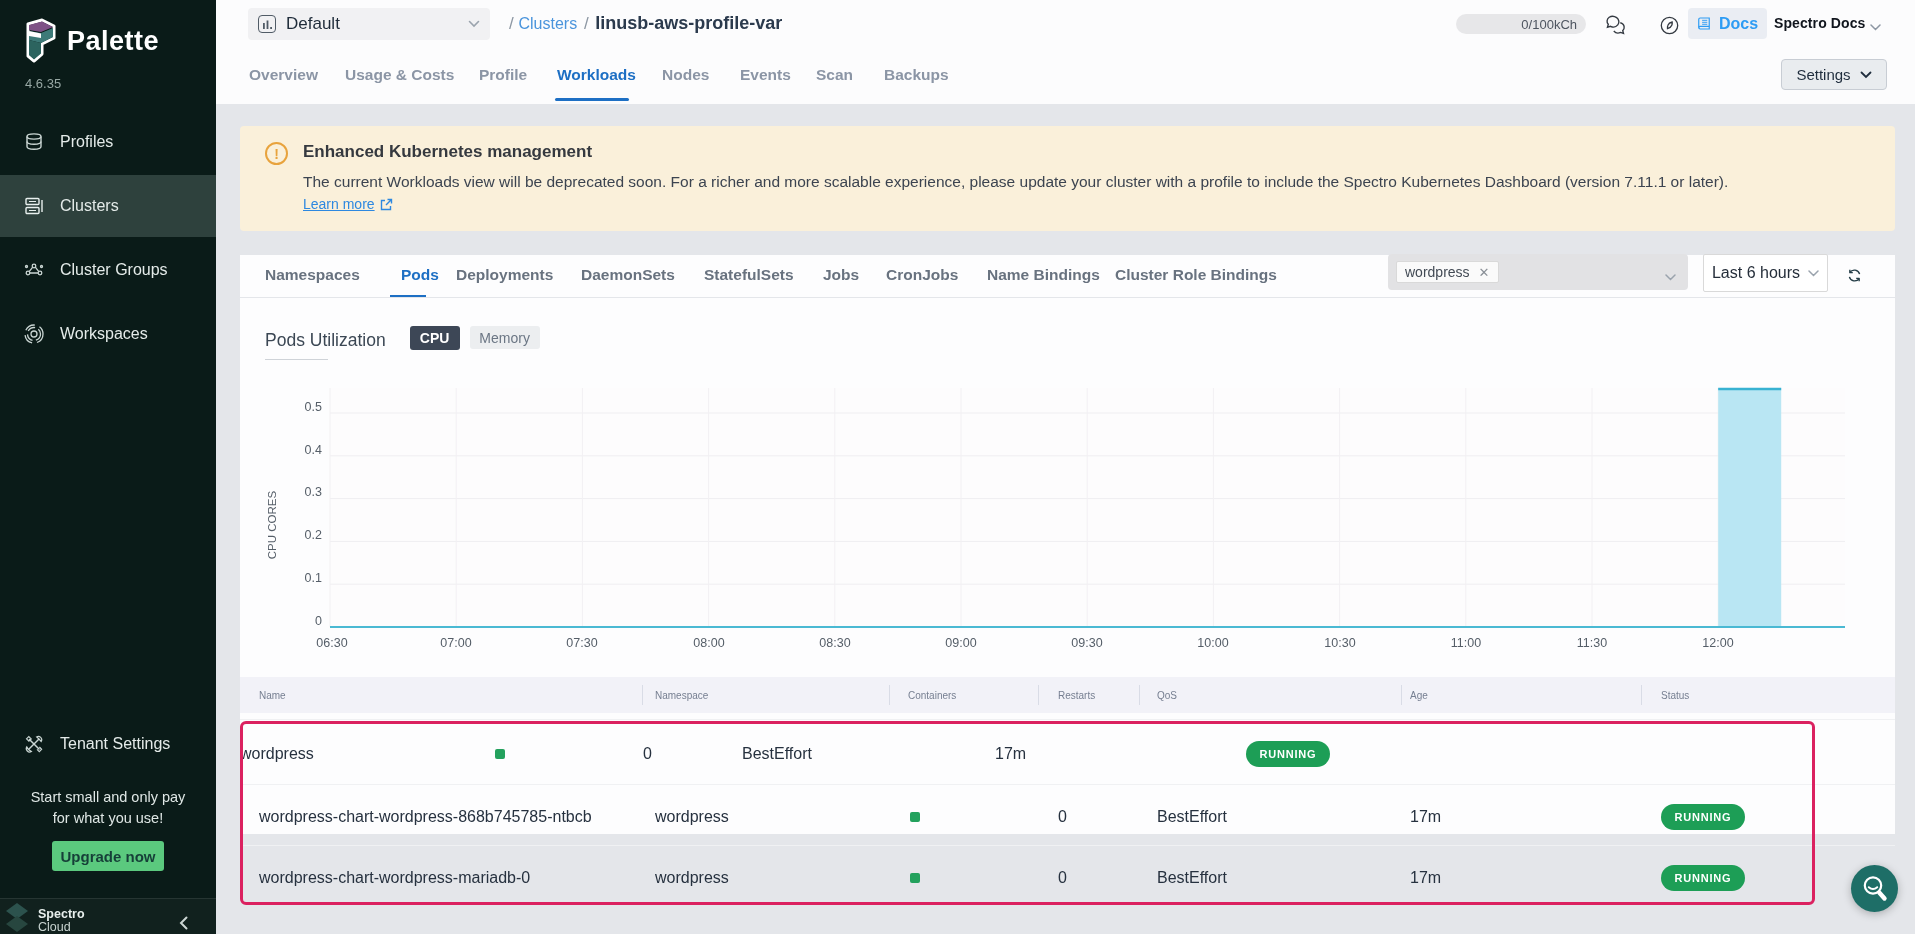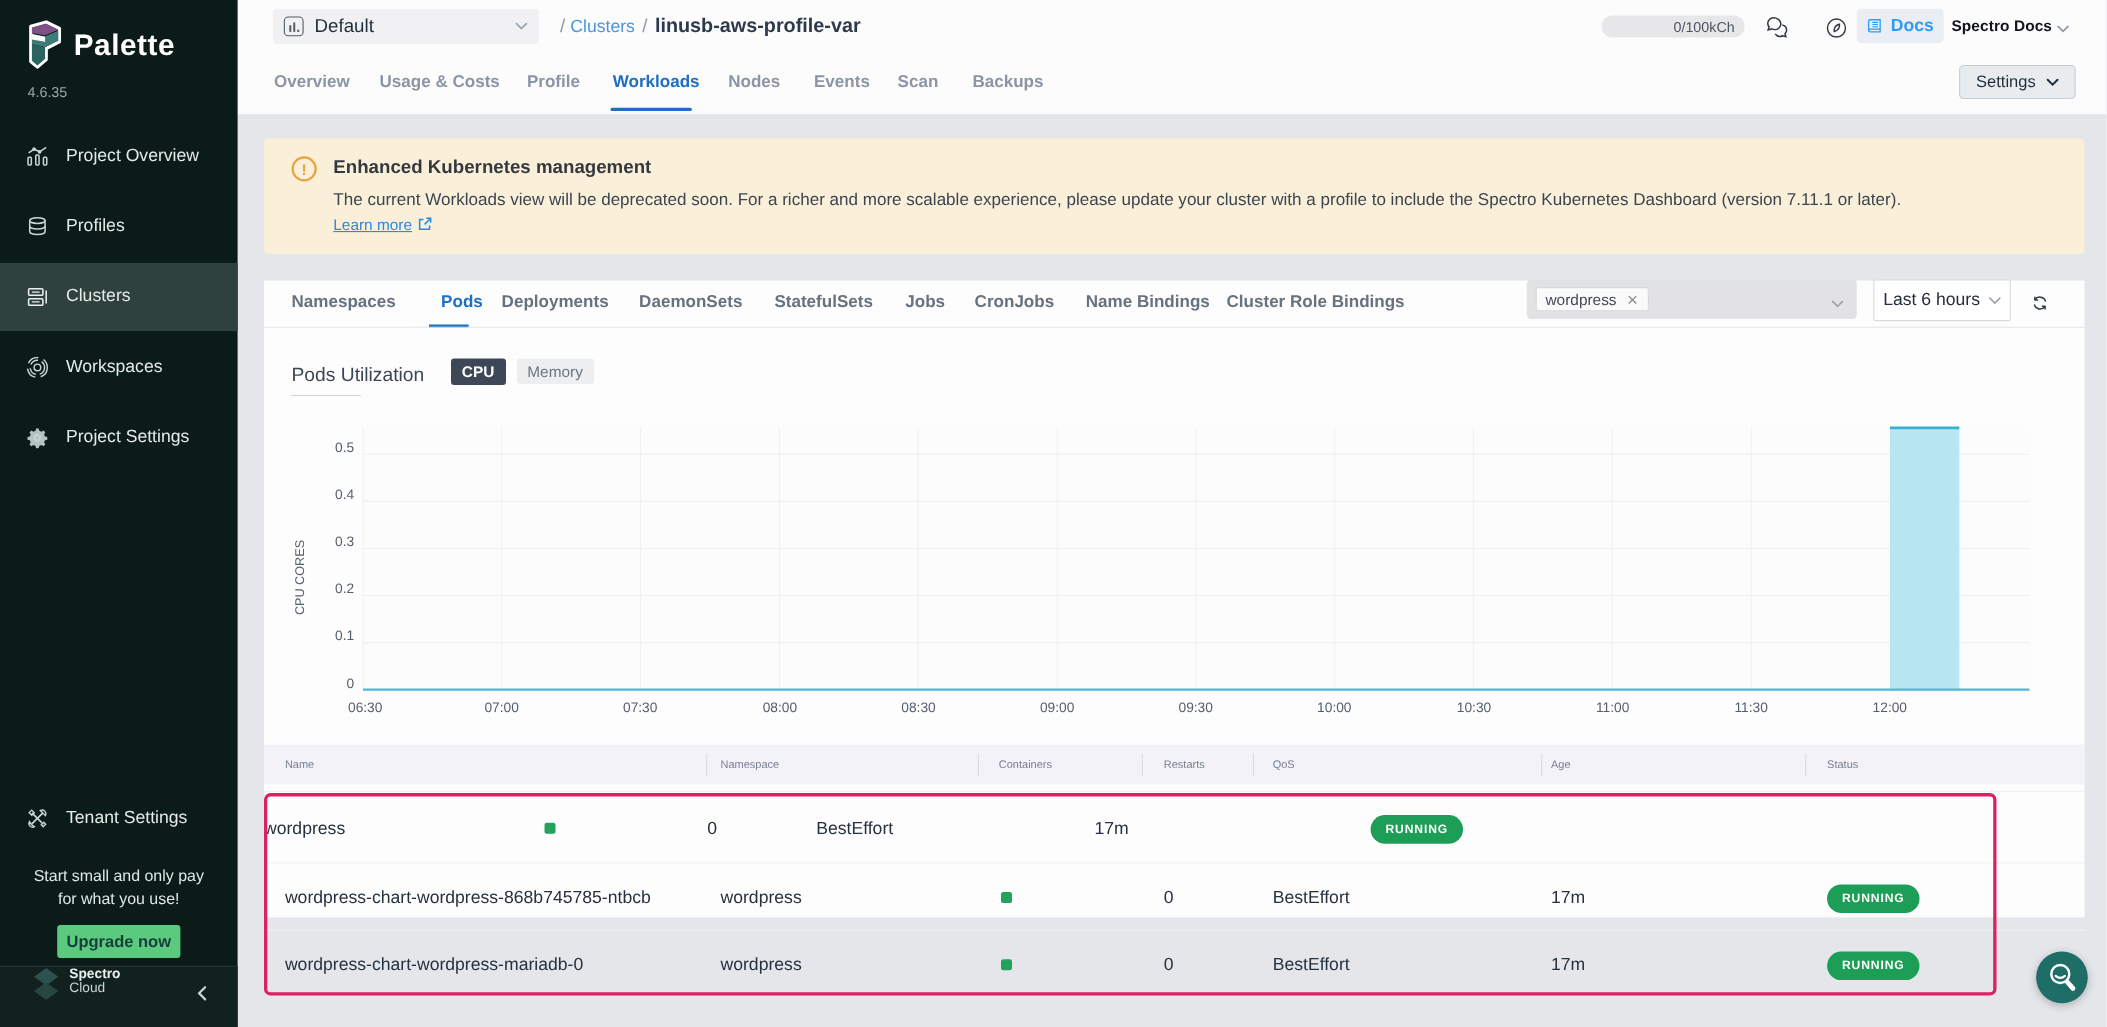--- a/index.html
+++ b/index.html
@@ -11,21 +11,21 @@
 .logo-row { position:absolute; left:22px; top:18px; display:flex; align-items:center; }
 .logo-word { font-size:27px; font-weight:bold; color:#fff; margin-left:9px; letter-spacing:0.5px; }
 .version { position:absolute; left:25px; top:76px; font-size:13px; color:#98a8a4; }
 .nav { position:absolute; top:110px; left:0; width:216px; }
 .nav-item { height:64px; display:flex; align-items:center; padding-left:24px; font-size:16px; color:#e4ebe9; }
 .nav-item .nic { width:20px; height:20px; margin-right:16px; flex:0 0 20px; }
 .nav-item.active { background:#2e413d; height:62px; margin-top:1px; margin-bottom:1px; }
 .nav-item.tenant { position:absolute; top:712px; width:216px; }
 .promo { position:absolute; left:0; top:787px; width:216px; text-align:center; color:#dfe7e5; font-size:14.5px; line-height:21px; }
 .upgrade { position:absolute; left:52px; top:841px; width:112px; height:30px; background:#5bc97e; color:#163f38; font-size:15px; font-weight:bold; border:none; border-radius:3px; display:flex; align-items:center; justify-content:center; }
-.sfoot { position:absolute; left:0; bottom:0; width:216px; height:56px; background:#11211e; border-top:1px solid rgba(255,255,255,0.09); display:flex; align-items:flex-start; padding-left:29px; }
+.sfoot { position:absolute; left:0; bottom:0; width:216px; height:36px; background:#11211e; border-top:1px solid rgba(255,255,255,0.09); display:flex; align-items:flex-end; padding-left:4px; }
 .sfoot .sname { margin-left:8px; font-size:12.5px; color:#c9d4d1; line-height:13px; }
 .sfoot .sname b { color:#e8efed; }
 .sfoot .chev { position:absolute; right:28px; top:17px; color:#cdd7d4; font-size:16px; }
 
 
 .topbar { position:absolute; left:216px; top:0; width:1699px; height:104px; background:#fcfcfd; }
 .proj-select { position:absolute; left:32px; top:8px; width:242px; height:32px; background:#f1f1f3; border-radius:4px; display:flex; align-items:center; padding:0 10px; }
 .proj-ic { width:18px; height:18px; background:transparent; border:1.5px solid #505b66; border-radius:4px; display:flex; align-items:center; justify-content:center; }
 .proj-select .ptxt { margin-left:10px; font-size:17px; color:#1f2c3a; }
 .crumbs { position:absolute; left:293px; top:13px; font-size:17px; color:#8d97a3; }
@@ -100,48 +100,43 @@
       <path d="M7 7 L20 3.5 L31 9 L19 14 L7 12 Z" fill="#7e5286"></path>
       <path d="M7 13 L19 15 L31 10 L31 19 L19 25 L7 22 Z" fill="#3d7a78"></path>
       <path d="M7 14 L7 37 L12 41.5 L19 35.5 L19 25 L7 22 Z" fill="#2c645f"></path>
       <path d="M7 13 L19 15.5 L19 20 L7 18 Z" fill="#fff"></path>
     </svg>
     <span class="logo-word">Palette</span>
   </div>
   <div class="version">4.6.35</div>
   <div class="nav">
     <div class="nav-item"><span class="nic"><svg width="20" height="20" viewBox="0 0 20 20" fill="none" stroke="#c9d5d2" stroke-width="1.4">
-            <path d="M2 18 L2 12 M2 18 L18 18" stroke-width="0"></path>
-            <rect x="1.5" y="11" width="3" height="7" rx="0.8"></rect>
-            <rect x="8.5" y="9" width="3" height="9" rx="0.8"></rect>
-            <rect x="15.5" y="11" width="3" height="7" rx="0.8"></rect>
-            <path d="M2 7 L7 3.5 L12 6 L18 2"></path>
-            <circle cx="7" cy="3.5" r="1" fill="#c9d5d2"></circle>
-            <circle cx="12" cy="6" r="1" fill="#c9d5d2"></circle>
-          </svg></span>Project Overview</div>
-    <div class="nav-item"><span class="nic"><svg width="20" height="20" viewBox="0 0 20 20" fill="none" stroke="#c9d5d2" stroke-width="1.4">
             <ellipse cx="10" cy="4.5" rx="7" ry="2.6"></ellipse>
             <path d="M3 4.5 L3 9.5 C3 11 6 12.2 10 12.2 C14 12.2 17 11 17 9.5 L17 4.5"></path>
             <path d="M3 9.5 L3 14.5 C3 16 6 17.2 10 17.2 C14 17.2 17 16 17 14.5 L17 9.5"></path>
           </svg></span>Profiles</div>
     <div class="nav-item active"><span class="nic"><svg width="20" height="20" viewBox="0 0 20 20" fill="none" stroke="#e8f0ee" stroke-width="1.4">
             <rect x="2" y="2.5" width="13" height="6" rx="1"></rect>
             <rect x="2" y="11.5" width="13" height="6" rx="1"></rect>
             <path d="M5 5.5 L12 5.5 M5 14.5 L12 14.5" stroke-width="1.2"></path>
             <path d="M18 4 L18 16" stroke-width="1.4"></path>
           </svg></span>Clusters</div>
     <div class="nav-item"><span class="nic"><svg width="20" height="20" viewBox="0 0 20 20" fill="none" stroke="#c9d5d2" stroke-width="1.3">
+            <circle cx="10" cy="6" r="1.8"></circle>
+            <circle cx="4" cy="13" r="1.8"></circle>
+            <circle cx="16" cy="13" r="1.8"></circle>
+            <circle cx="2.5" cy="6.5" r="1"></circle>
+            <circle cx="17.5" cy="6.5" r="1"></circle>
+            <path d="M8.7 7.2 L5.2 11.6 M11.3 7.2 L14.8 11.6 M5.8 13 L14.2 13"></path>
+          </svg></span>Cluster Groups</div>
+    <div class="nav-item"><span class="nic"><svg width="20" height="20" viewBox="0 0 20 20" fill="none" stroke="#c9d5d2" stroke-width="1.3">
             <circle cx="10" cy="10" r="3"></circle>
             <circle cx="10" cy="10" r="6.5" stroke-dasharray="8 3.5"></circle>
             <circle cx="10" cy="10" r="9" stroke-dasharray="11 5"></circle>
           </svg></span>Workspaces</div>
-    <div class="nav-item"><span class="nic"><svg width="20" height="20" viewBox="0 0 20 20" fill="#c9d5d2">
-            <path d="M10 6.5 A3.5 3.5 0 1 0 10 13.5 A3.5 3.5 0 1 0 10 6.5 M10 8.3 A1.7 1.7 0 1 1 10 11.7 A1.7 1.7 0 1 1 10 8.3" fill-rule="evenodd"></path>
-            <path d="M8.8 1.5 L11.2 1.5 L11.7 3.6 L13.6 4.4 L15.5 3.3 L17.2 5 L16.1 6.9 L16.9 8.8 L19 9.3 L19 11.7 L16.9 12.2 L16.1 14.1 L17.2 16 L15.5 17.7 L13.6 16.6 L11.7 17.4 L11.2 19.5 L8.8 19.5 L8.3 17.4 L6.4 16.6 L4.5 17.7 L2.8 16 L3.9 14.1 L3.1 12.2 L1 11.7 L1 9.3 L3.1 8.8 L3.9 6.9 L2.8 5 L4.5 3.3 L6.4 4.4 L8.3 3.6 Z" fill-rule="evenodd" fill-opacity="0.9"></path>
-          </svg></span>Project Settings</div>
   </div>
   <div class="nav-item tenant"><span class="nic"><svg width="20" height="20" viewBox="0 0 20 20" fill="none" stroke="#c9d5d2" stroke-width="1.5">
           <path d="M4.5 15.5 L15 5"></path>
           <path d="M5 5 L15.5 15.5"></path>
           <path d="M2.8 12.9 C2 14.2 2.2 15.9 3.3 17 C4.4 18.1 6.1 18.3 7.4 17.5 L4.5 15.5 Z" stroke-width="1.2"></path>
           <path d="M12.6 2.9 C13.9 2.1 15.6 2.3 16.7 3.4 C17.8 4.5 18 6.2 17.2 7.5 L15 5 Z" stroke-width="1.2"></path>
           <path d="M2.5 4.8 L4.8 2.5 L7.2 4.9 L4.9 7.2 Z" stroke-width="1.2"></path>
           <path d="M15.4 13 L17.6 15.3 L15.3 17.6 L13 15.4" stroke-width="1.2"></path>
         </svg></span>Tenant Settings</div>
   <div class="promo">Start small and only pay<br>for what you use!</div>

